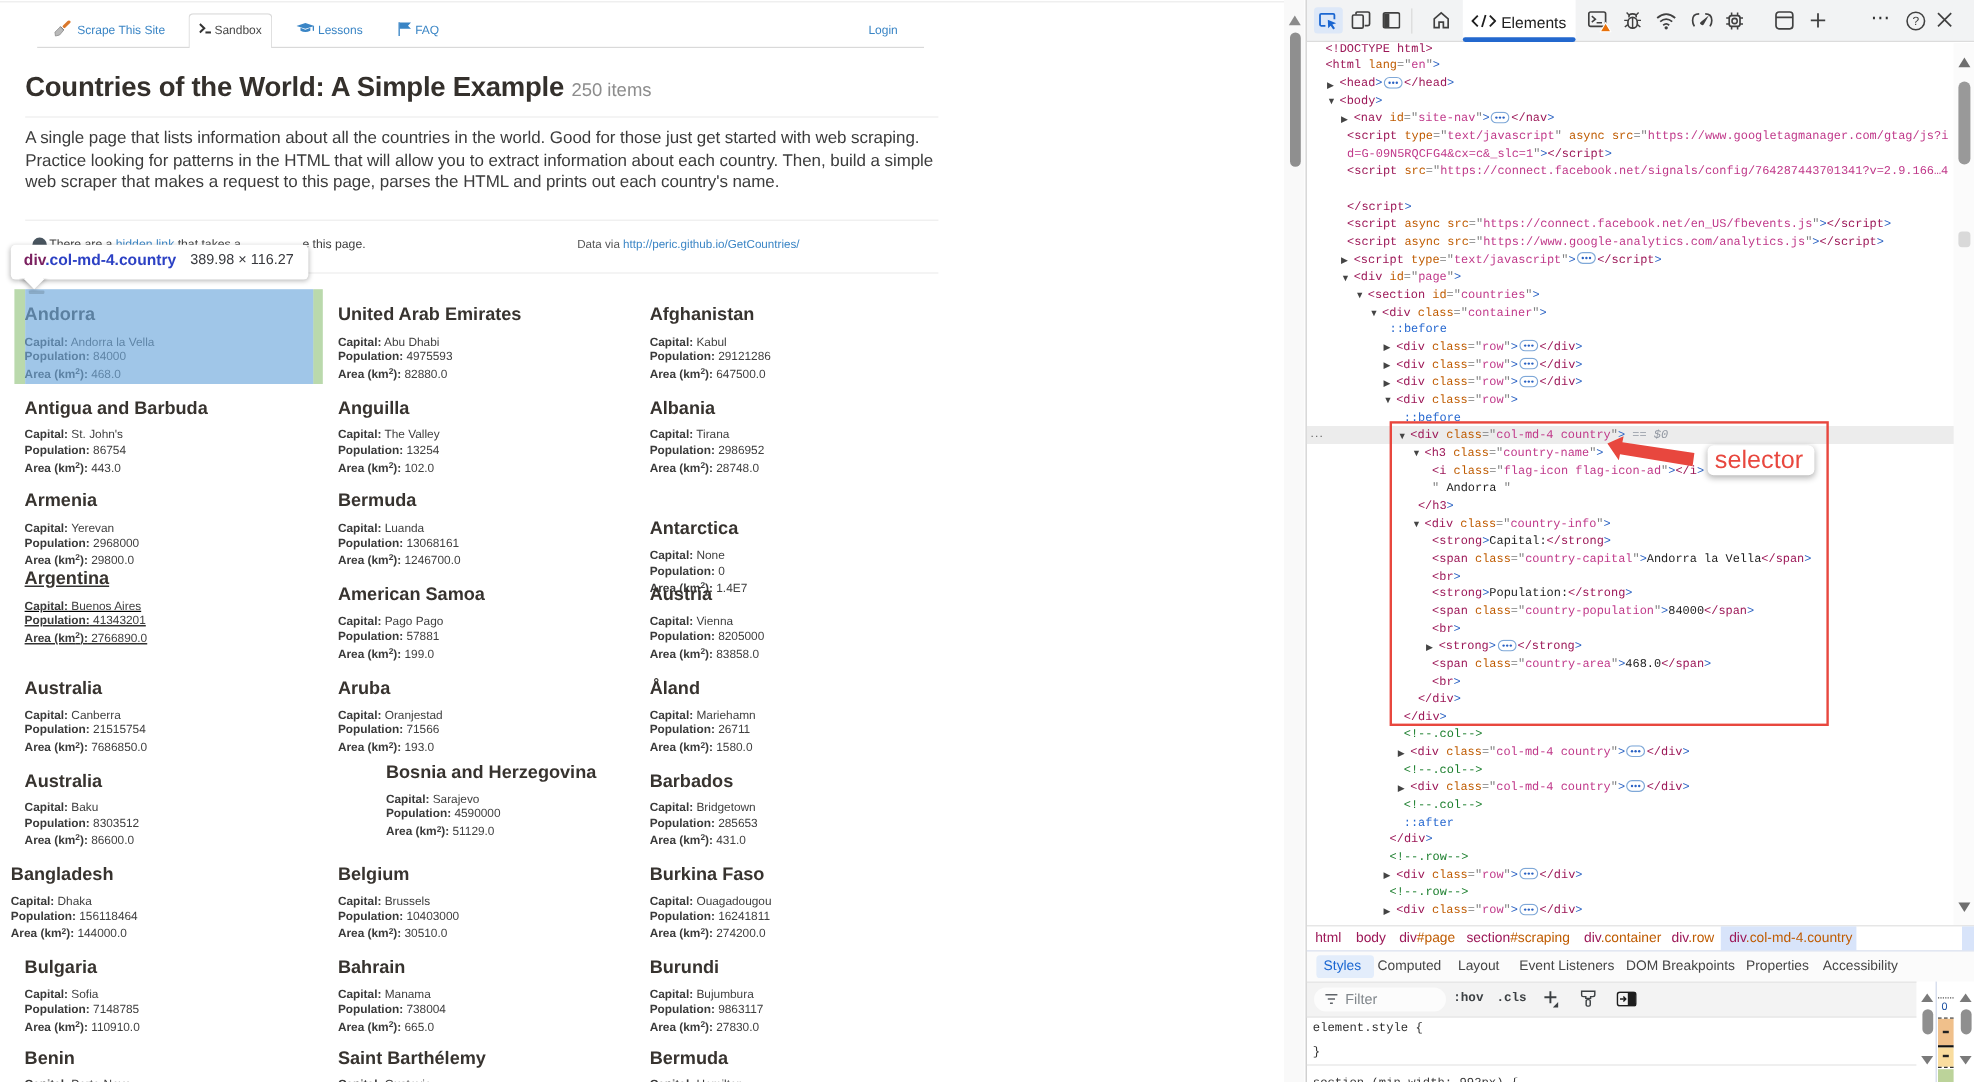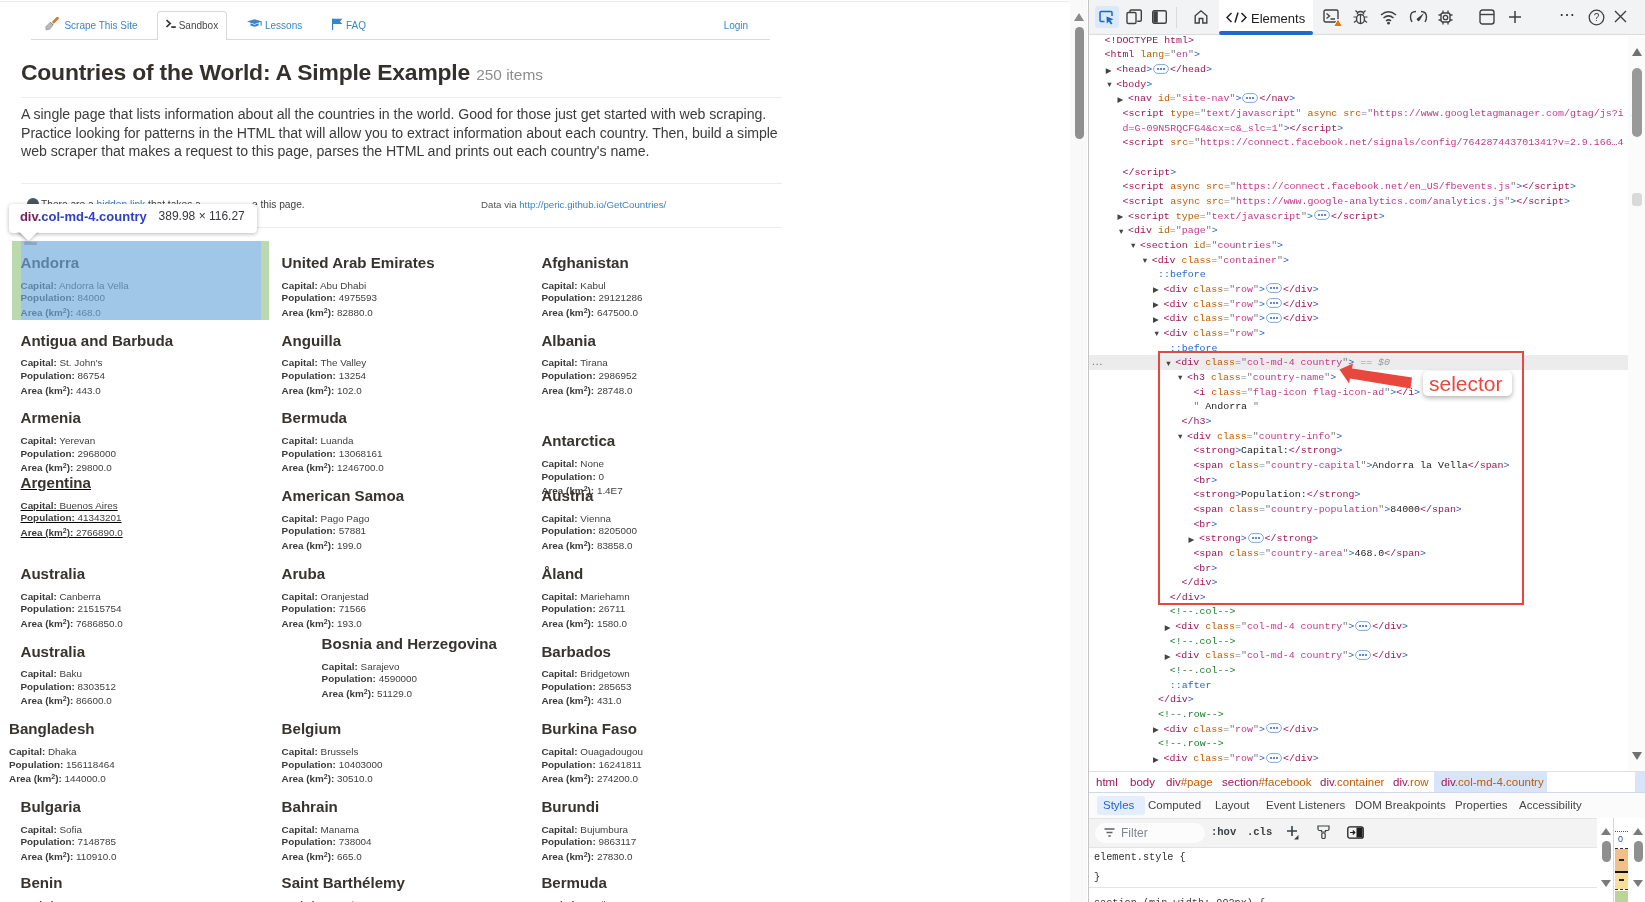--- a/index.html
+++ b/index.html
@@ -378,21 +378,21 @@
     <div class="abs" style="left:334px;top:371px;width:89px;height:25px;background:#fff;border-radius:5px;box-shadow:0 2px 5px rgba(0,0,0,0.3);"></div>
     <div class="abs" style="left:340px;top:372px;font-size:21px;color:#e8473e;">selector</div>
 
     
     <div class="abs" style="left:0;top:771px;width:556px;height:22px;background:#fff;border-top:1px solid #e0e0e0;border-bottom:1px solid #cfd8ea;"></div>
     <div class="abs" style="left:344.5px;top:772px;width:113px;height:20px;background:#d8e4fa;"></div>
     <div class="abs" style="left:546px;top:772px;width:11px;height:20px;background:#d8e4fa;"></div>
     <div class="bc abs" style="left:7px;top:776px;">html</div>
     <div class="bc abs" style="left:41px;top:776px;">body</div>
     <div class="bc abs" style="left:77px;top:776px;">div<span class="idp">#page</span></div>
-    <div class="bc abs" style="left:133px;top:776px;">section<span class="idp">#facebook</span></div>
+    <div class="bc abs" style="left:133px;top:776px;">section<span class="idp">#scraping</span></div>
     <div class="bc abs" style="left:231px;top:776px;">div<span class="idp">.container</span></div>
     <div class="bc abs" style="left:304px;top:776px;">div<span class="idp">.row</span></div>
     <div class="bc abs" style="left:352px;top:776px;">div<span class="idp">.col-md-4.country</span></div>
 
     
     <div class="abs" style="left:0;top:793px;width:556px;height:25px;background:#fbfbfb;"></div>
     <div class="abs" style="left:8px;top:796px;width:48px;height:19px;background:#e3edfb;border-radius:3px;"></div>
     <div class="stab" style="left:14px;top:799px;color:#1a66d1;">Styles</div>
     <div class="stab" style="left:59px;top:799px;">Computed</div>
     <div class="stab" style="left:126px;top:799px;">Layout</div>

